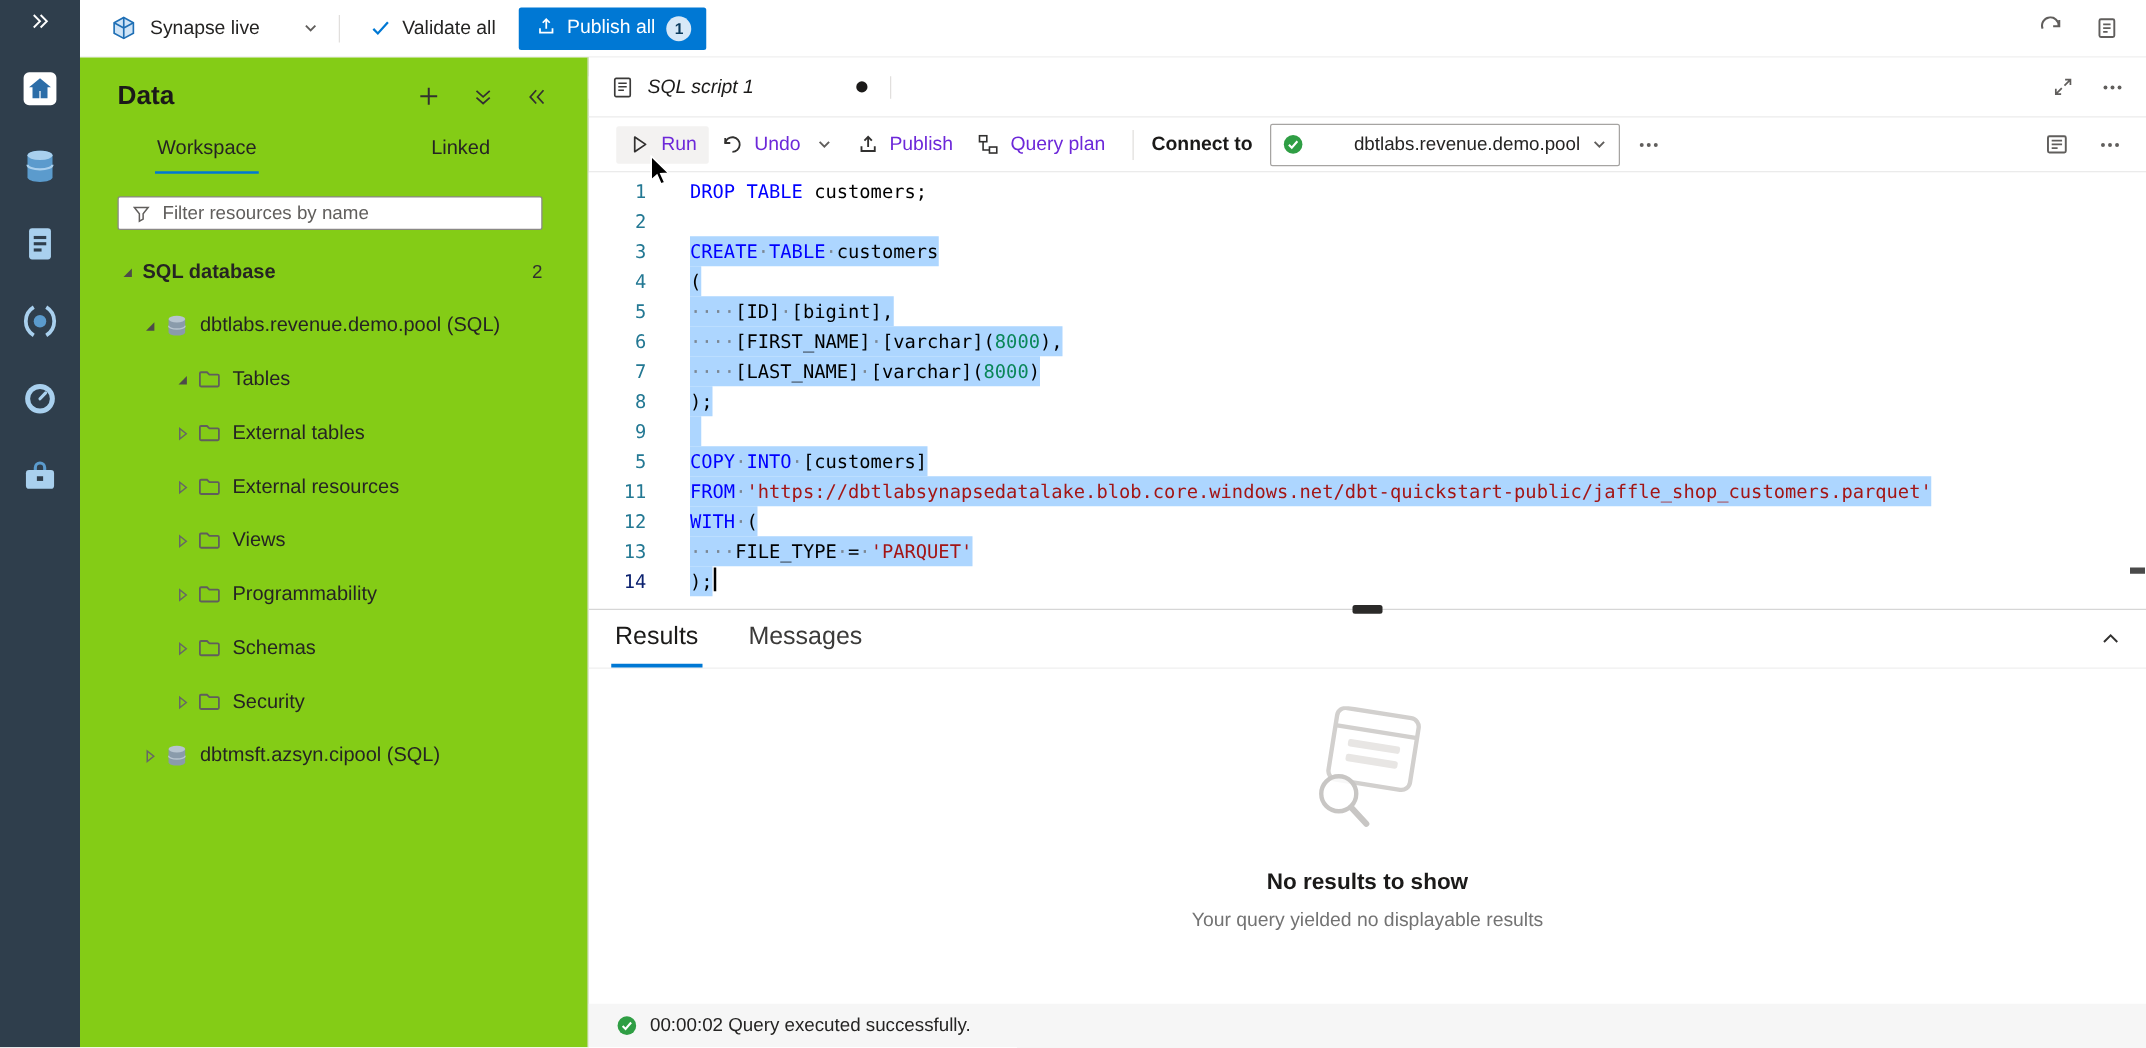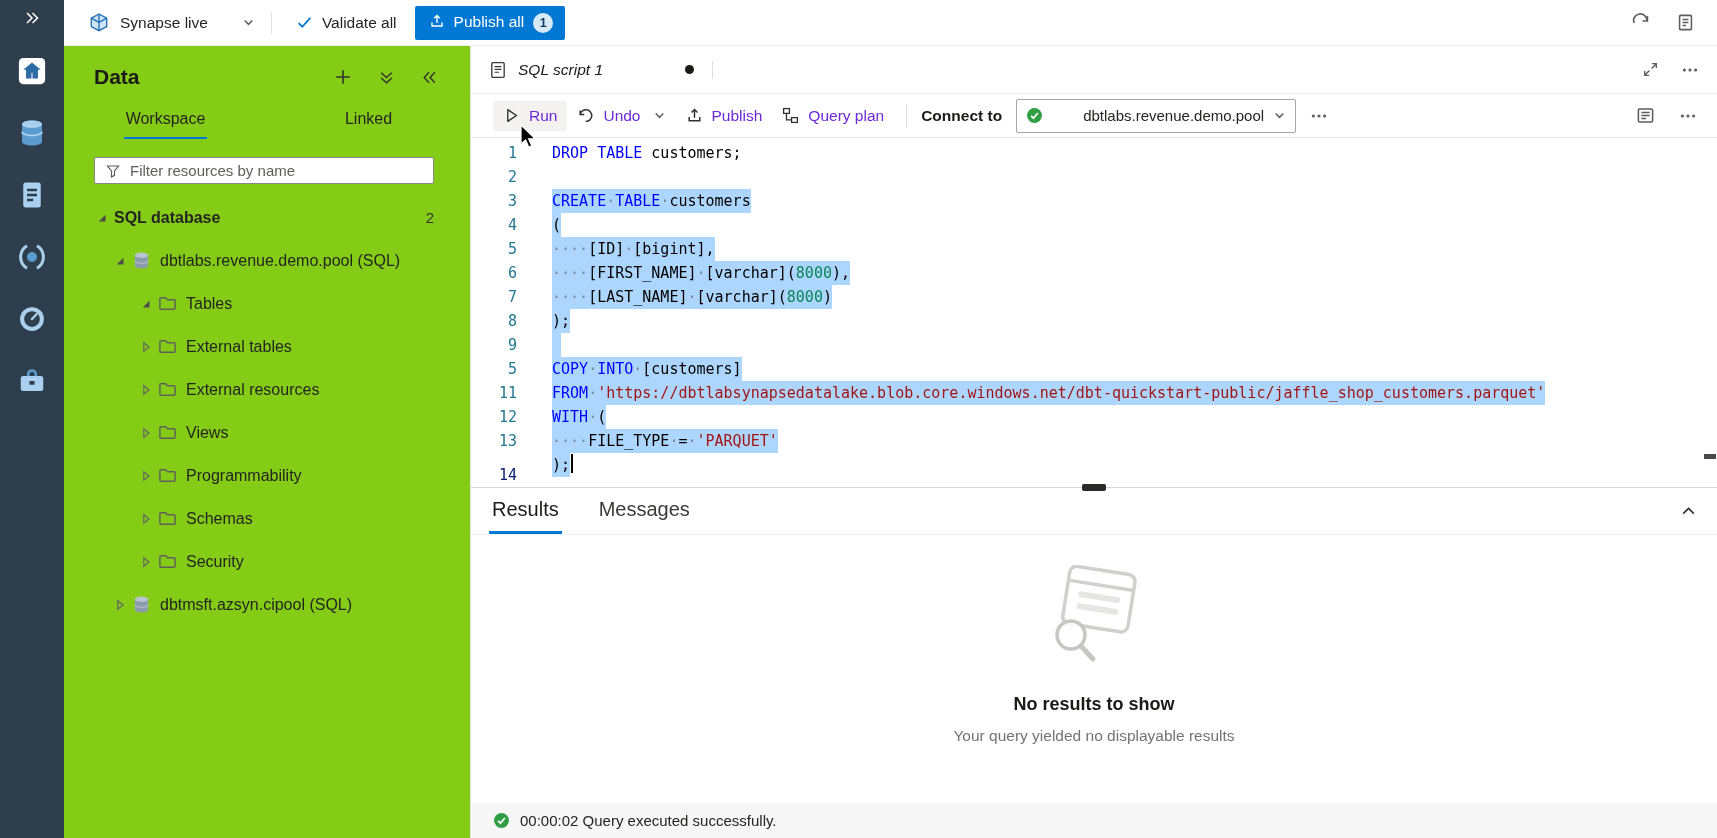--- a/index.html
+++ b/index.html
@@ -63,21 +63,21 @@
   .v-div { width:1px; height:24px; background:#e1dfdd; margin:0 12px; }
   .connect-label { font-weight:700; color:#1b1a19; margin:0 14px 0 2px; white-space:nowrap; }
   .pool-select { display:flex; align-items:center; gap:9px; border:1px solid #a6a4a2; border-radius:2px; height:34px; padding:0 9px; width:280px; font-size:15px; cursor:pointer;text-align:right; }
   .pool-select .pool-label { flex:1; overflow:hidden; white-space:nowrap; }
   .toolbar-right { margin-left:auto; display:flex; align-items:center; gap:12px; }
 
   
   .editor { position:relative; height:349px; min-height:349px; display:flex; font-family:"DejaVu Sans Mono",monospace; font-size:15px; line-height:24px; padding-top:3px; overflow:hidden; background:#fff; }
   .gutter { width:48px; min-width:48px; text-align:right; color:#237893; user-select:none; }
   .ln { height:24px; padding-right:2px; }
-  .ln.active { color:#0b216f;margin-top:10px; }
+  .ln.active { color:#0b216f; }
   .code { flex:1; padding-left:33px; white-space:pre; }
   .code-line { height:24px; }
   .sel { background:var(--selection,#add6ff); display:inline-block; height:24px; vertical-align:top;text-align:center; }
   .sel-empty { width:9px; }
   .t-k { color:var(--kw,#0000ff); } .t-p { color:#000; }
   .t-s { color:var(--str,#a31515); } .t-n { color:var(--num,#098658); }
   .t-w { color:#7b8794; }
   .caret { display:inline-block; width:2px; height:19px; background:#000; vertical-align:-3px; margin-left:1px; }
   .overview-ruler { position:absolute; right:0; top:0; bottom:0; width:14px; }
   .ov-mark { position:absolute; right:1px; top:316px; width:12px; height:5px; background:#4a4a4a; }

